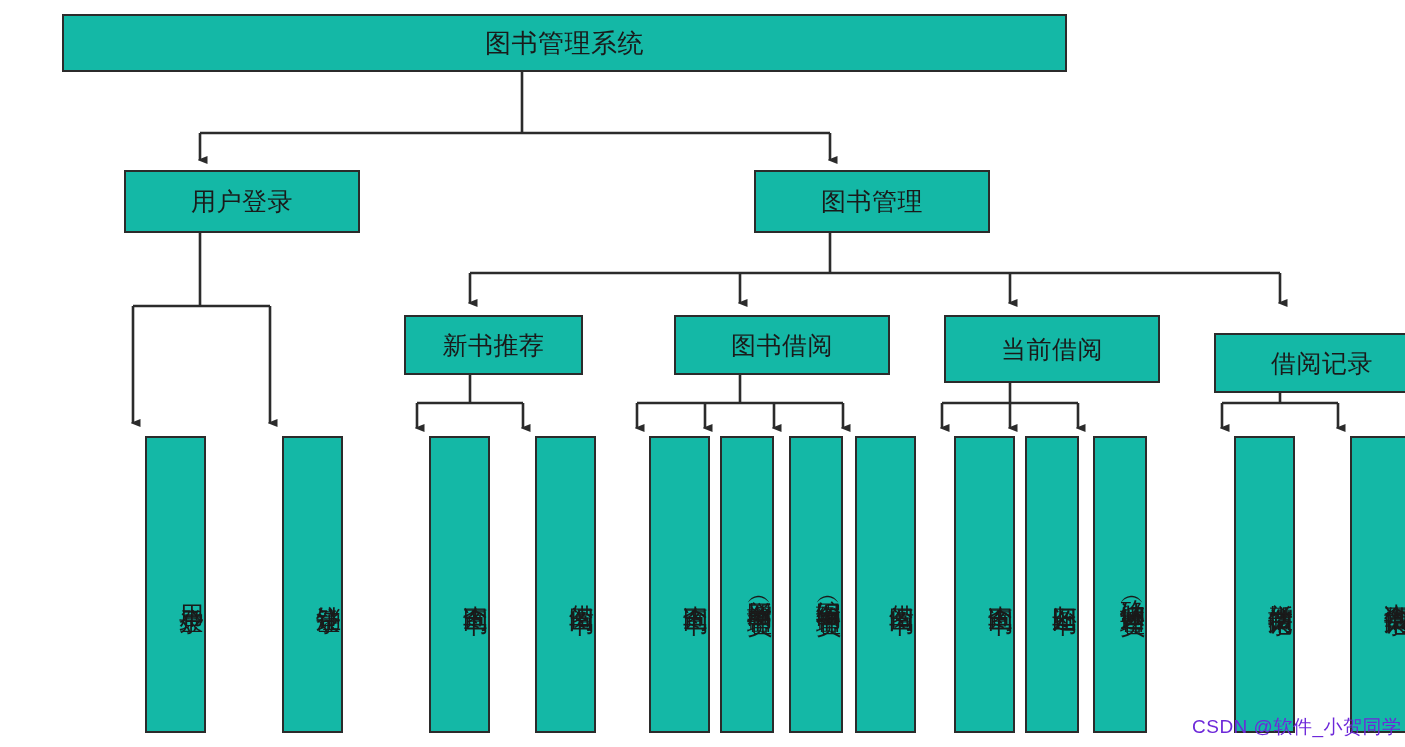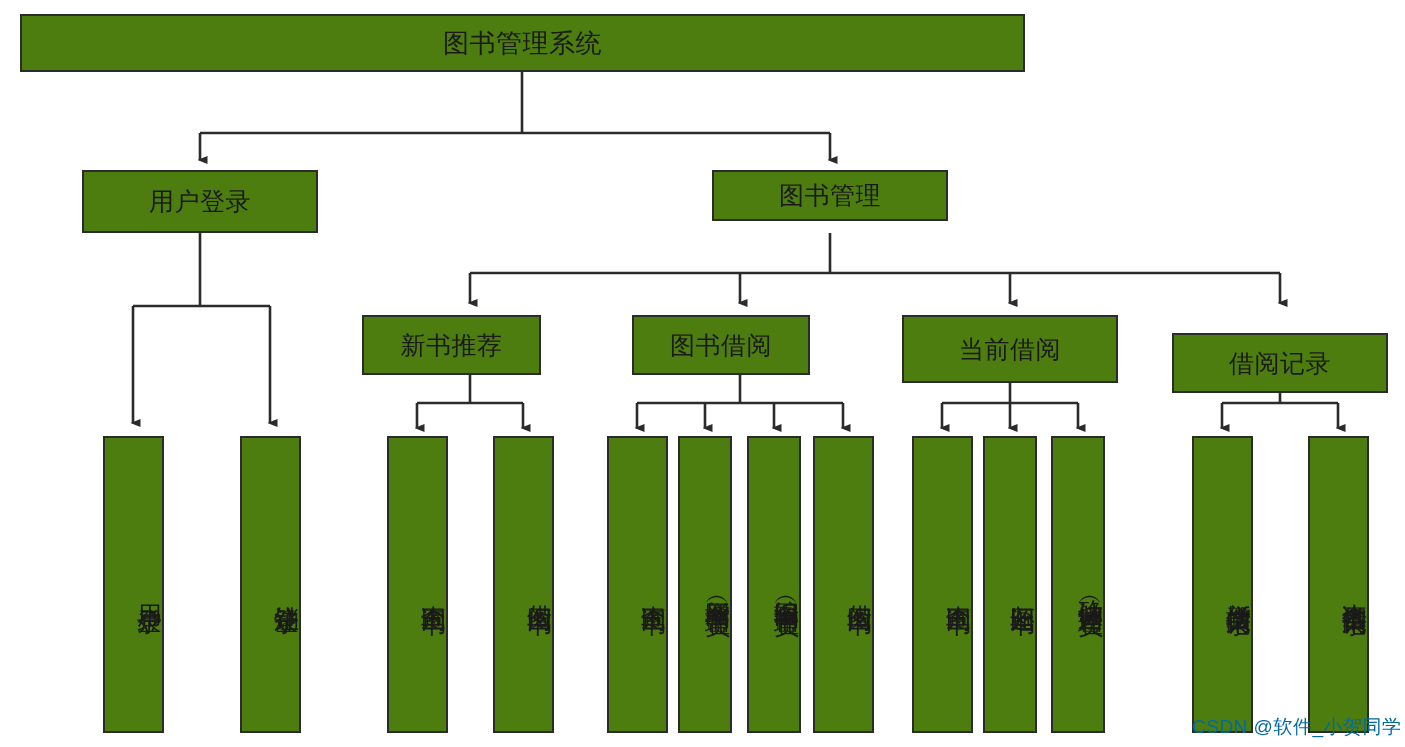--- a/index.html
+++ b/index.html
@@ -21,26 +21,27 @@
     position: absolute;
     left: 0;
     top: 0;
     width: 1405px;
     height: 747px;
     pointer-events: none;
   }
   .node {
     position: absolute;
     box-sizing: border-box;
-    background: #4d7c0f;
+    background: #14b8a6;
     border: 2.5px solid #2b2b2b;
     display: flex;
     align-items: center;
     justify-content: center;
     color: #1a1a1a;
+    margin-left: 42px;
   }
   .node.horiz {
     font-size: 25px;
     letter-spacing: 0.5px;
   }
   .node.vert {
     writing-mode: vertical-rl;
     text-orientation: upright;
     font-size: 25px;
     letter-spacing: 2px;
@@ -53,21 +54,21 @@
     text-orientation: upright;
     line-height: 1.0;
     white-space: nowrap;
   }
   .node.root {
     font-size: 26px;
   }
   .watermark {
     position: absolute;
     font-size: 19px;
-    color: #0369a1;
+    color: #6d28d9;
     white-space: nowrap;
     letter-spacing: 0.5px;
   }
 </style>
 </head>
 <body>
 
 <div id="canvas">
 
   <svg class="connectors" viewBox="0 0 1405 747">
@@ -120,28 +121,28 @@
     </g>
   </svg>
 
   <div class="node horiz root" style="left:20px; top:14px; width:1005px; height:58px;">
     <span>图书管理系统</span>
   </div>
 
   <div class="node horiz" style="left:82px; top:170px; width:236px; height:63px;">
     <span>用户登录</span>
   </div>
-  <div class="node horiz" style="left:712px; top:170px; width:236px; height:51px;">
+  <div class="node horiz" style="left:712px; top:170px; width:236px; height:63px;">
     <span>图书管理</span>
   </div>
 
   <div class="node horiz" style="left:362px; top:315px; width:179px; height:60px;">
     <span>新书推荐</span>
   </div>
-  <div class="node horiz" style="left:632px; top:315px; width:178px; height:60px;font-family:Liberation Serif, serif;">
+  <div class="node horiz" style="left:632px; top:315px; width:216px; height:60px;font-family:Liberation Serif, serif;">
     <span>图书借阅</span>
   </div>
   <div class="node horiz" style="left:902px; top:315px; width:216px; height:68px;">
     <span>当前借阅</span>
   </div>
   <div class="node horiz" style="left:1172px; top:333px; width:216px; height:60px;">
     <span>借阅记录</span>
   </div>
 
   <div class="node vert" style="left:103px; top:436px; width:61px; height:297px;">

